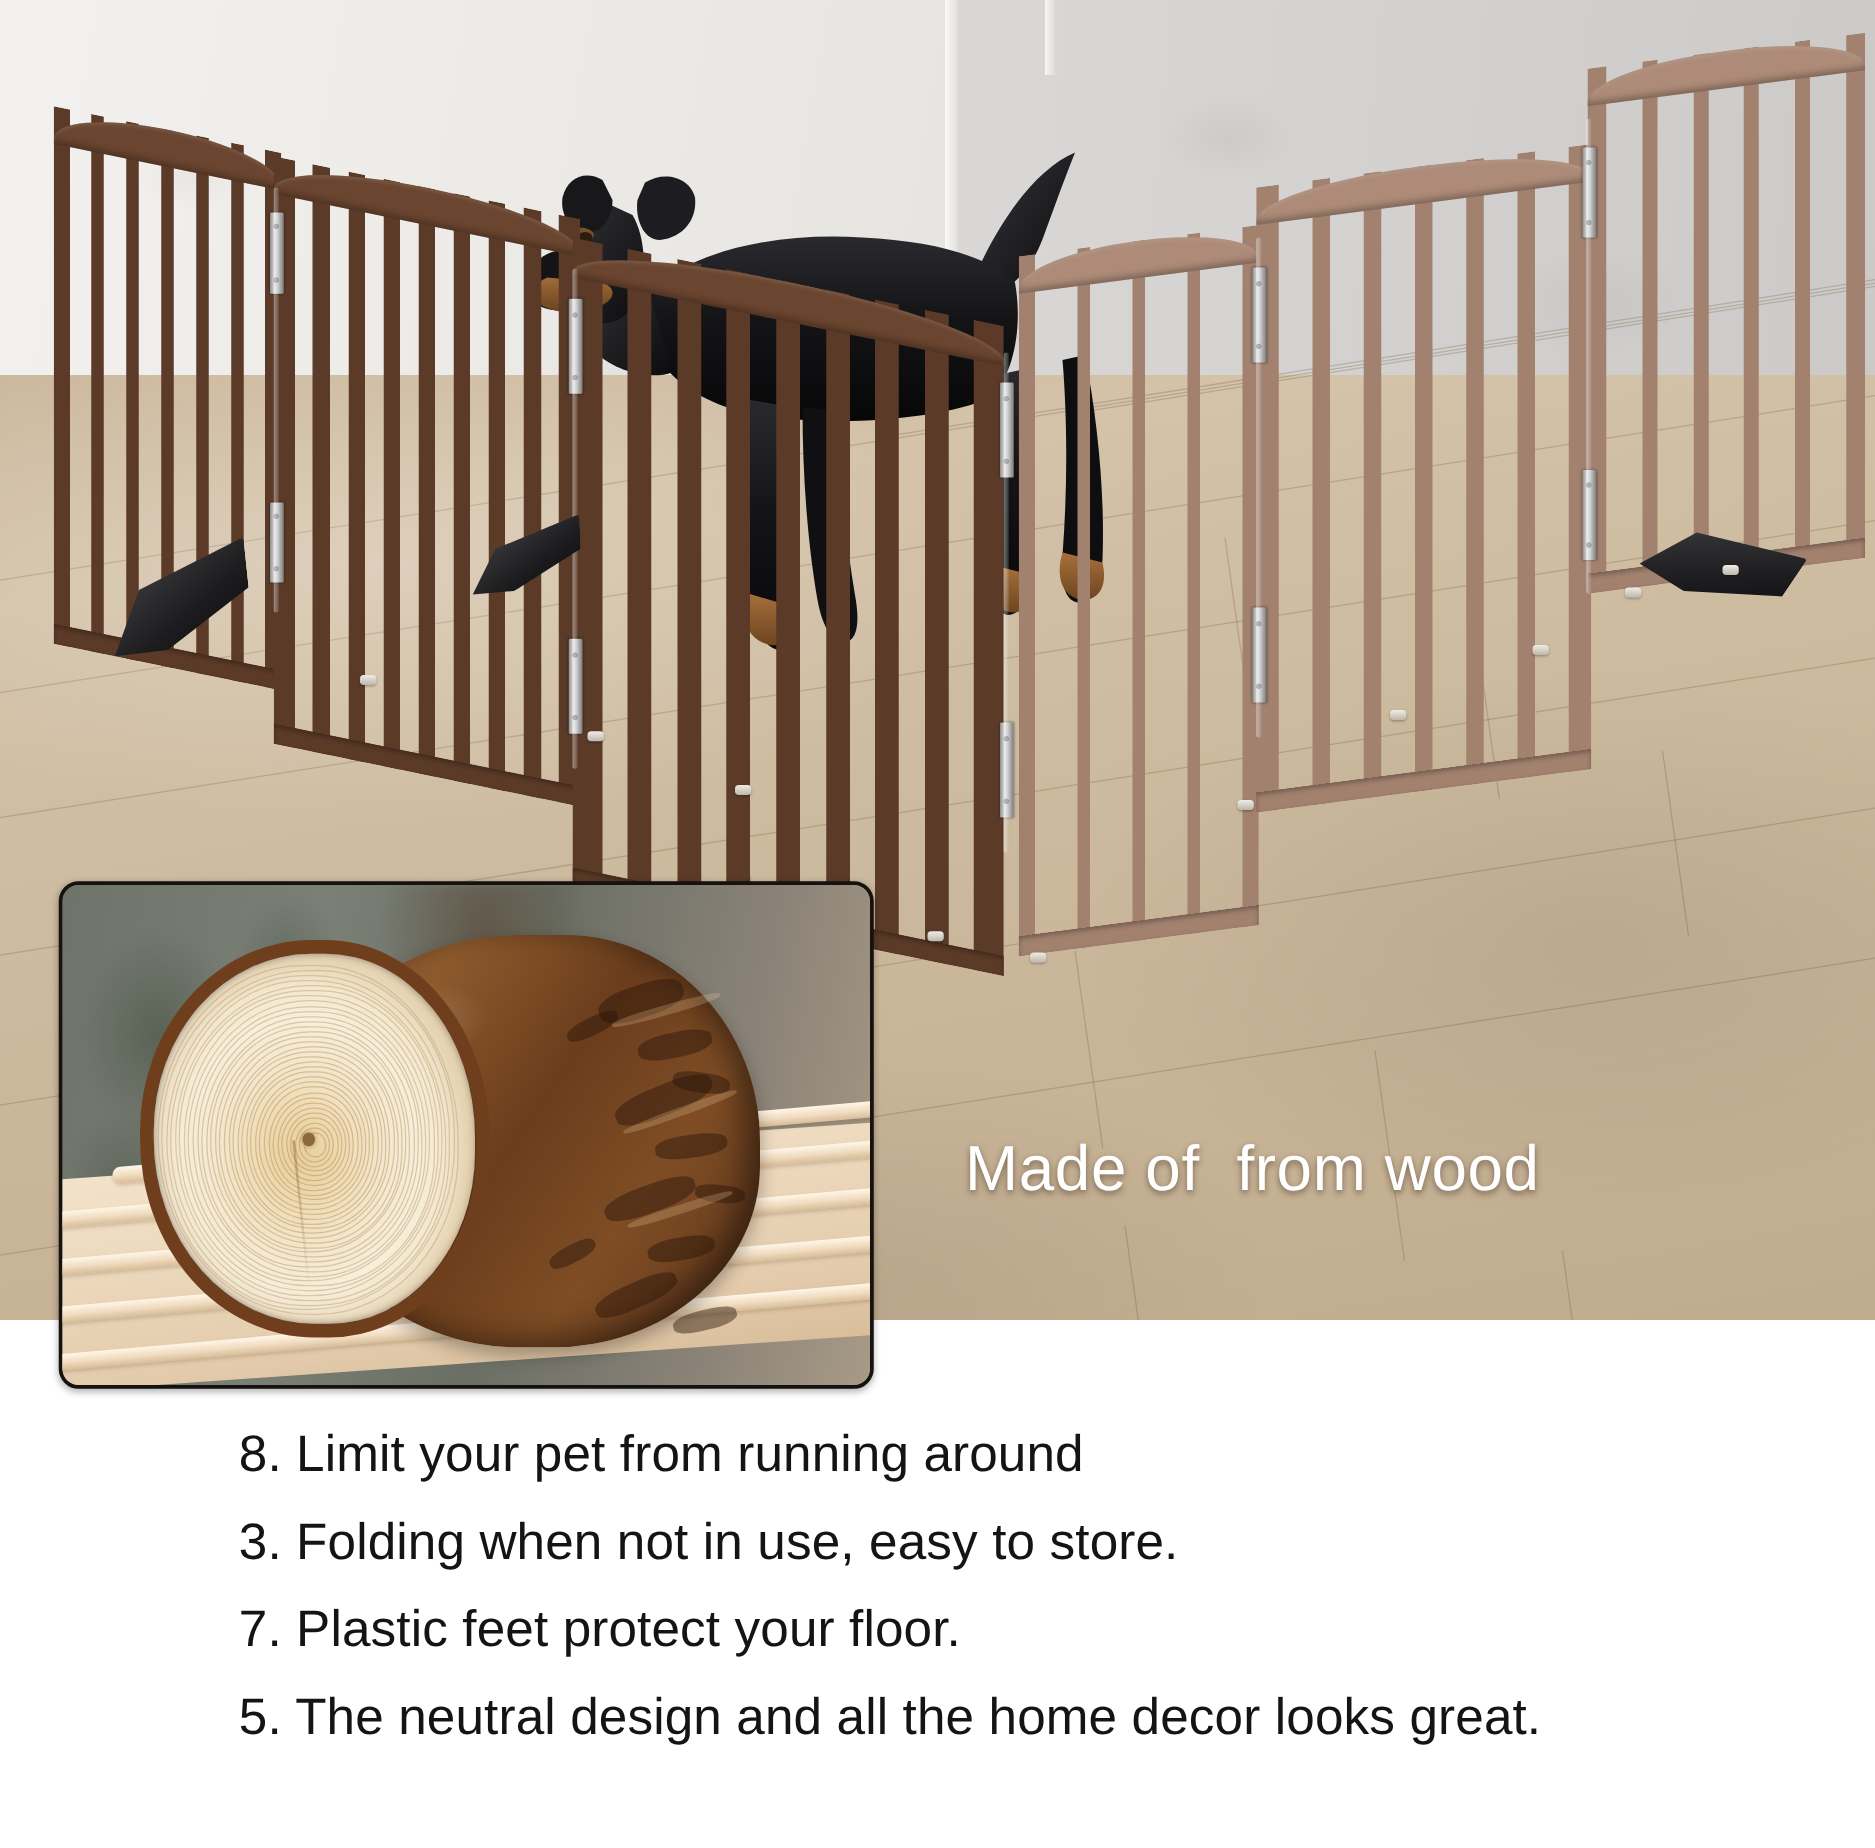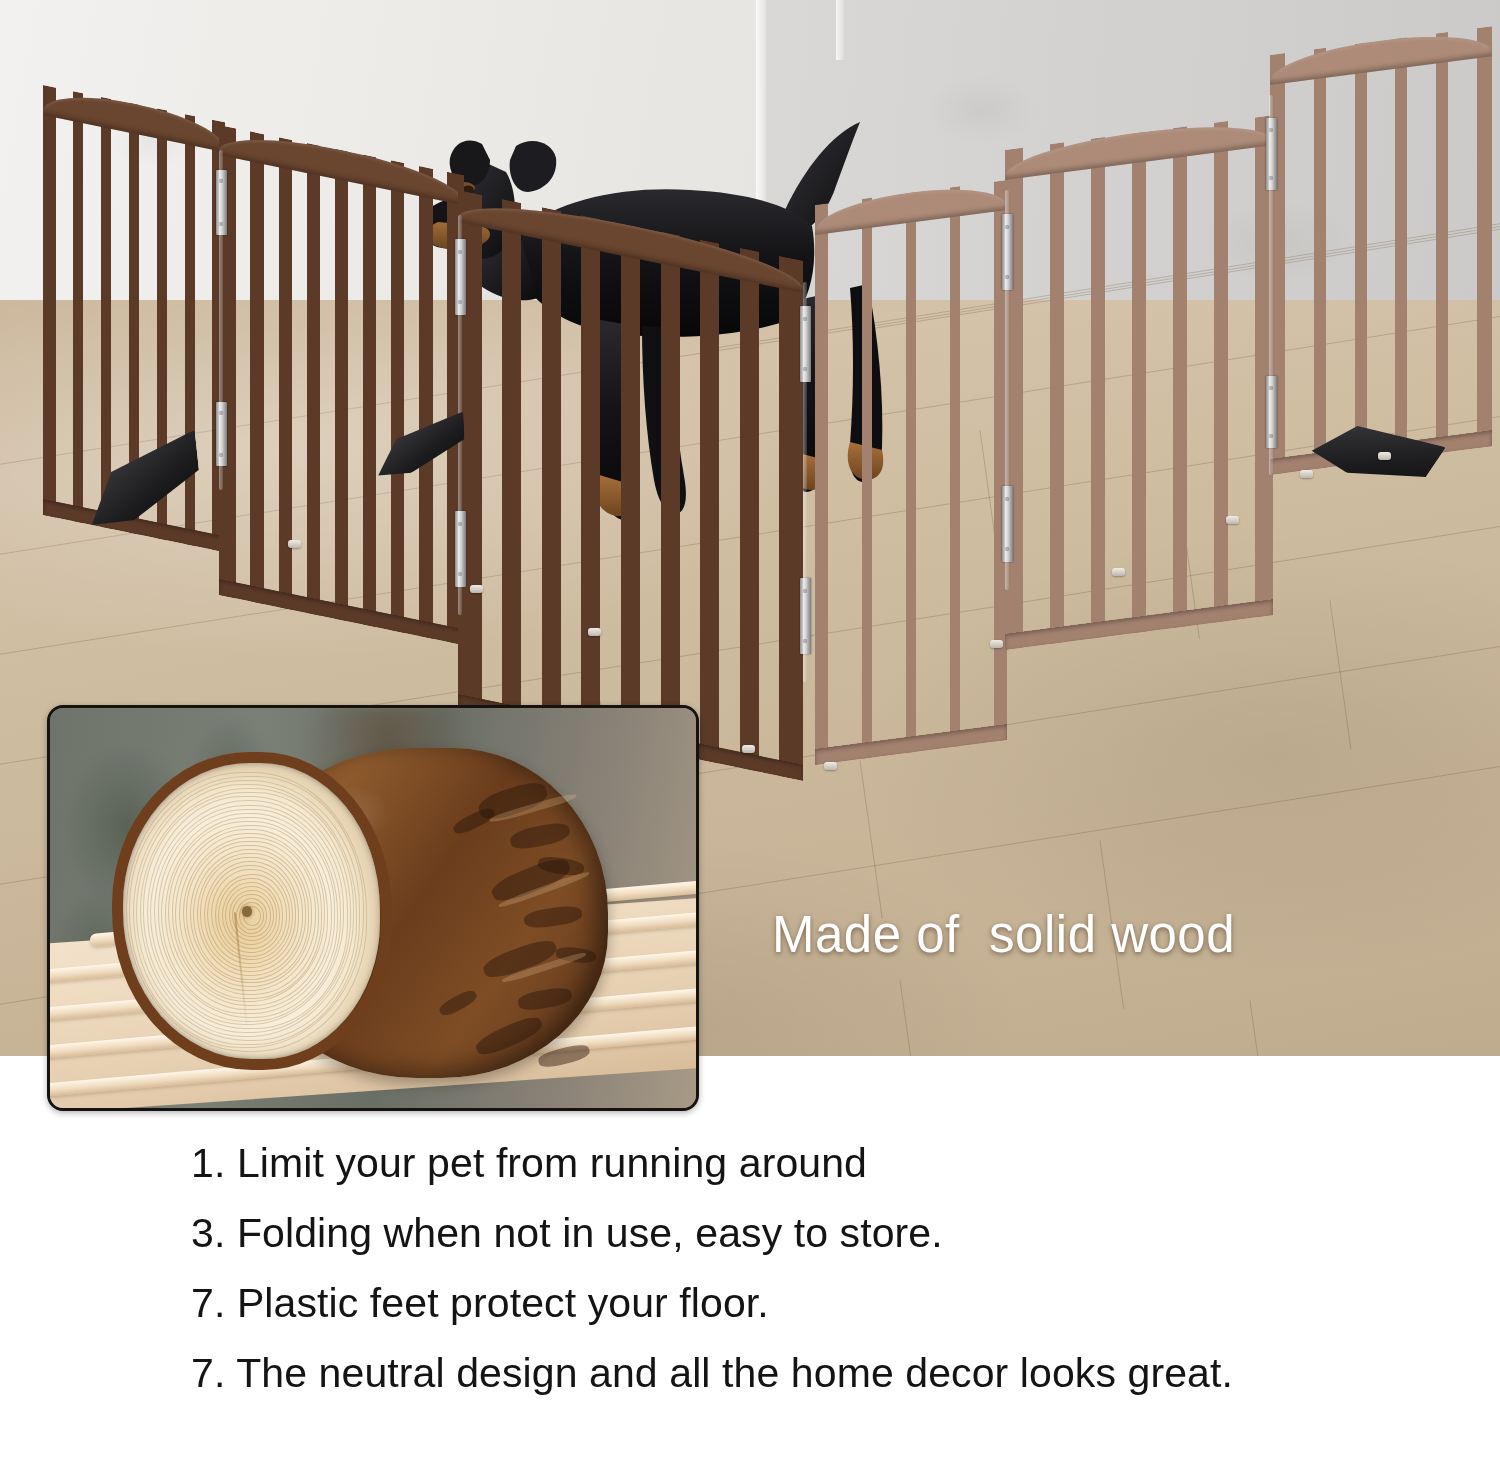--- a/index.html
+++ b/index.html
@@ -508,20 +508,20 @@
         <div class="ring" style="width: 227.706px; height: 264.353px; left: 10.6765px; top: 20.1765px; border-color: rgba(170, 134, 91, 0.35); border-radius: 49% 49% 48% / 51% 49% 47% 51%;"></div>
         <div class="ring" style="width: 234.471px; height: 272.235px; left: 7.11765px; top: 16.1176px; border-color: rgba(169, 133, 90, 0.34); border-radius: 50% 46% 49% 48% / 48% 48% 48% 50%;"></div>
         <div class="ring" style="width: 241.235px; height: 280.118px; left: 3.55882px; top: 12.0588px; border-color: rgba(169, 133, 90, 0.337); border-radius: 48% 47% 47% 50% / 49% 50% 46% 51%;"></div>
         <div style="position: absolute; left: 120px; top: 146px; width: 10px; height: 11px; border-radius: 50%; background: rgb(138, 106, 58); box-shadow: rgba(120, 90, 50, 0.6) 0px 0px 4px;"></div>
         <div style="position: absolute; left: 118px; top: 152px; width: 2px; height: 118px; background: linear-gradient(rgba(150, 110, 60, 0.55), rgba(150, 110, 60, 0)); transform: rotate(-6deg);"></div>
       </div>
   </div>
   <div class="log-rim"></div>
 </div>
 
-<div id="headline">Made of  solid wood</div>
+<div id="headline">Made of  from wood</div>
 
 <ul id="features">
-  <li>1. Limit your pet from running around</li>
+  <li>8. Limit your pet from running around</li>
   <li>3. Folding when not in use, easy to store.</li>
   <li>7. Plastic feet protect your floor.</li>
-  <li>7. The neutral design and all the home decor looks great.</li>
+  <li>5. The neutral design and all the home decor looks great.</li>
 </ul>
 
 </body></html>

